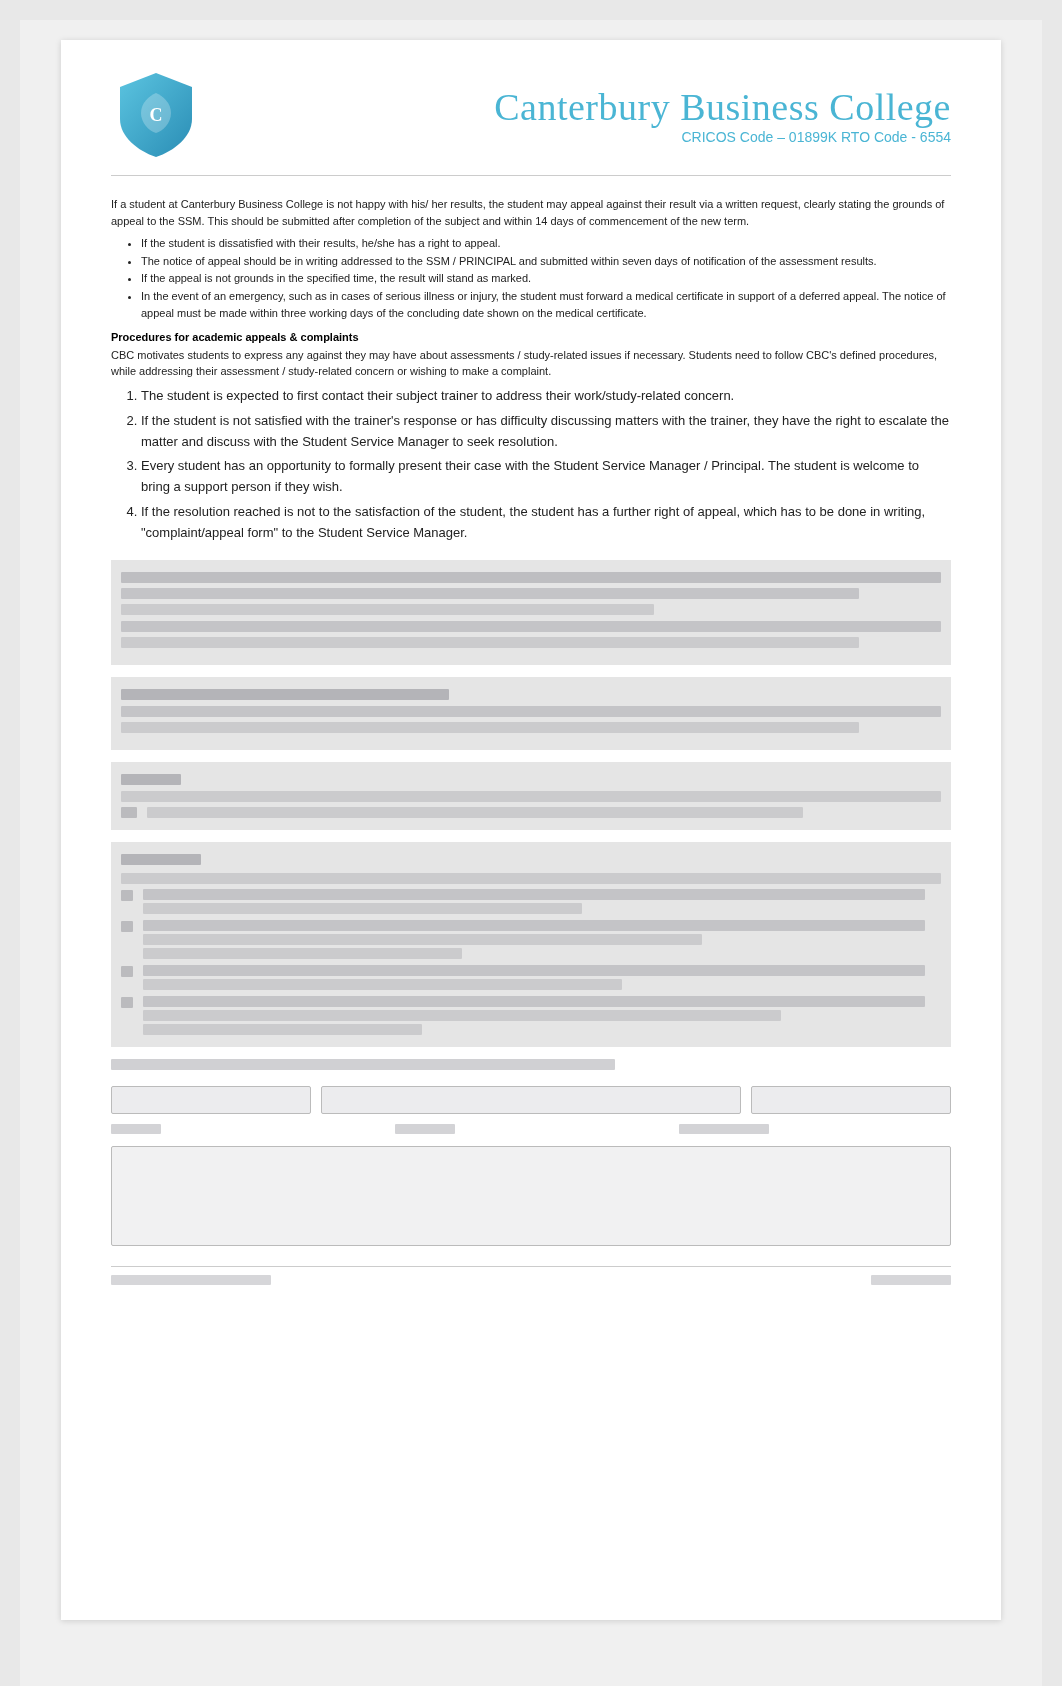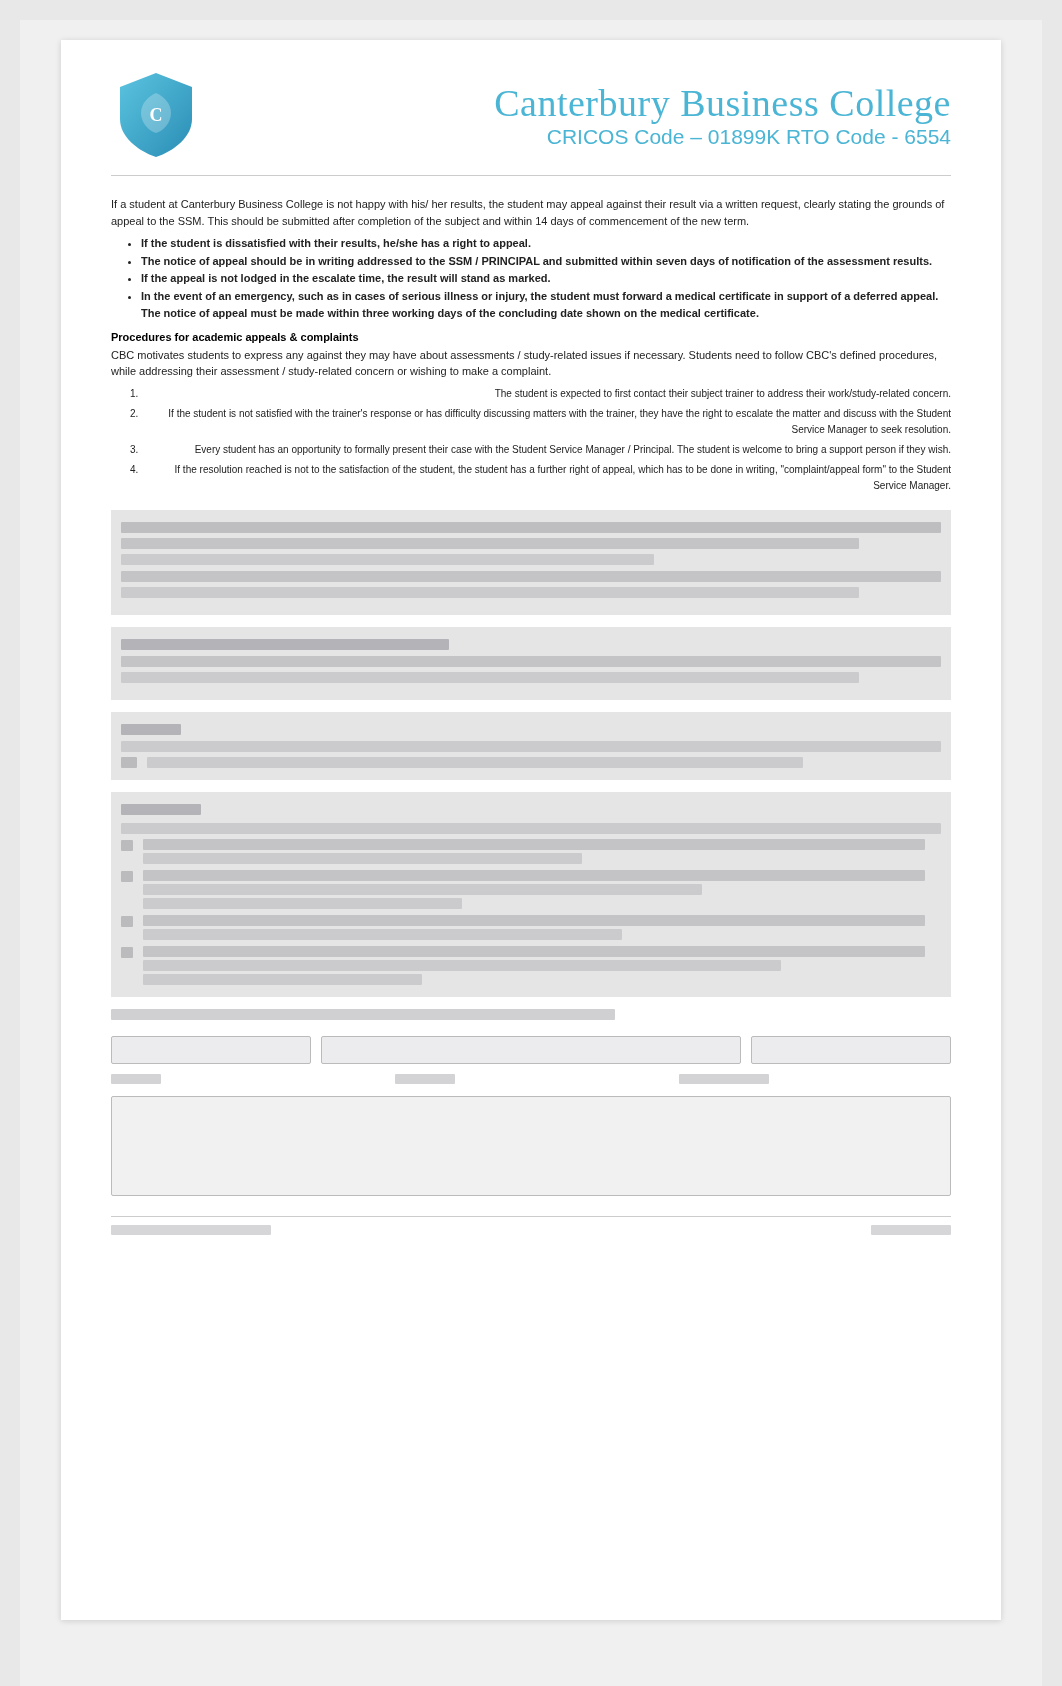--- a/index.html
+++ b/index.html
@@ -54,21 +54,21 @@
       text-align: right;
     }
     .college-name {
       font-size: 38px;
       color: #4ab5d4;
       font-weight: normal;
       font-family: Georgia, serif;
       letter-spacing: 0.5px;
     }
     .cricos-code {
-      font-size: 21px;
+      font-size: 14px;
       color: #4ab5d4;
     }
     
     .section-heading {
       font-size: 14px;
       font-weight: bold;
       margin-bottom: 6px;
       color: #000;
       border-bottom: 1px solid #b8b8d0;
       padding-bottom: 2px;
@@ -81,33 +81,31 @@
     }
     .bullet-list {
       margin-left: 30px;
       margin-bottom: 8px;
     }
     .bullet-list li {
       font-size: 11px;
       color: #222;
       line-height: 1.6;
       list-style-type: disc;
-      font-weight: bold;
     }
     .numbered-list {
       margin-left: 30px;
       margin-bottom: 8px;
     }
     .numbered-list li {
-      font-size: 10px;
+      font-size: 13px;
       color: #222;
       line-height: 1.6;
       list-style-type: decimal;
       margin-bottom: 4px;
-      text-align: right;
     }
     .sub-heading {
       font-size: 11px;
       font-weight: bold;
       margin-top: 8px;
       margin-bottom: 4px;
       color: #000;
     }
     .redacted-area {
       background: #e5e5e5;
@@ -196,21 +194,21 @@
         <div class="college-name">Canterbury Business College</div>
         <div class="cricos-code">CRICOS Code – 01899K&nbsp;RTO Code - 6554</div>
       </div>
     </div>
 
     <div>
       <p class="body-text">If a student at Canterbury Business College is not happy with his/ her results, the student may appeal against their result via a written request, clearly stating the grounds of appeal to the SSM. This should be submitted after completion of the subject and within 14 days of commencement of the new term.</p>
       <ul class="bullet-list">
         <li>If the student is dissatisfied with their results, he/she has a right to appeal.</li>
         <li>The notice of appeal should be in writing addressed to the SSM / PRINCIPAL and submitted within seven days of notification of the assessment results.</li>
-        <li>If the appeal is not lodged in the escalate time, the result will stand as marked.</li>
+        <li>If the appeal is not grounds in the specified time, the result will stand as marked.</li>
         <li>In the event of an emergency, such as in cases of serious illness or injury, the student must forward a medical certificate in support of a deferred appeal. The notice of appeal must be made within three working days of the concluding date shown on the medical certificate.</li>
       </ul>
     </div>
 
     <div>
       <div class="sub-heading">Procedures for academic appeals &amp; complaints</div>
       <p class="body-text">CBC motivates students to express any against they may have about assessments / study-related issues if necessary. Students need to follow CBC's defined procedures, while addressing their assessment / study-related concern or wishing to make a complaint.</p>
       <ol class="numbered-list">
         <li>The student is expected to first contact their subject trainer to address their work/study-related concern.</li>
         <li>If the student is not satisfied with the trainer's response or has difficulty discussing matters with the trainer, they have the right to escalate the matter and discuss with the Student Service Manager to seek resolution.</li>

